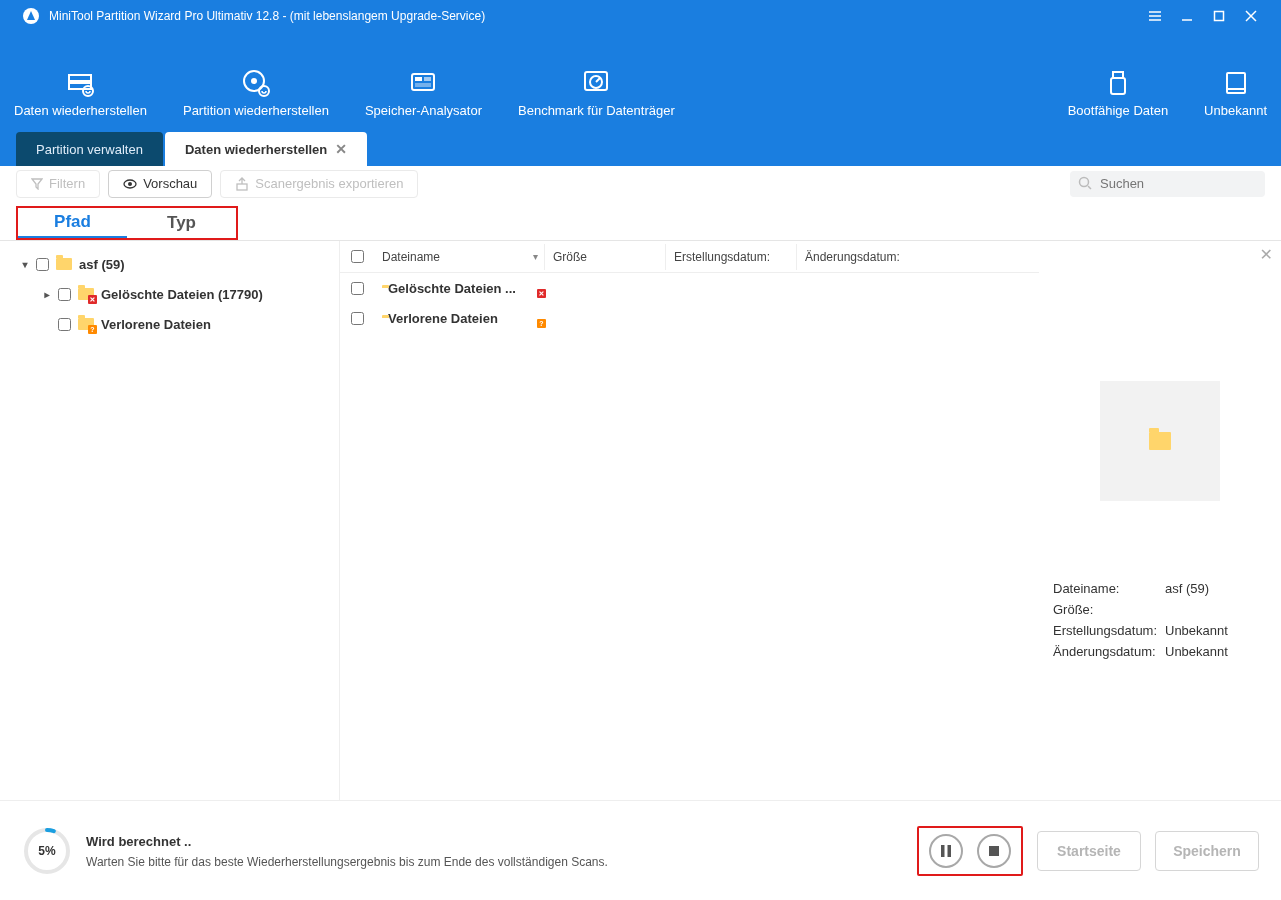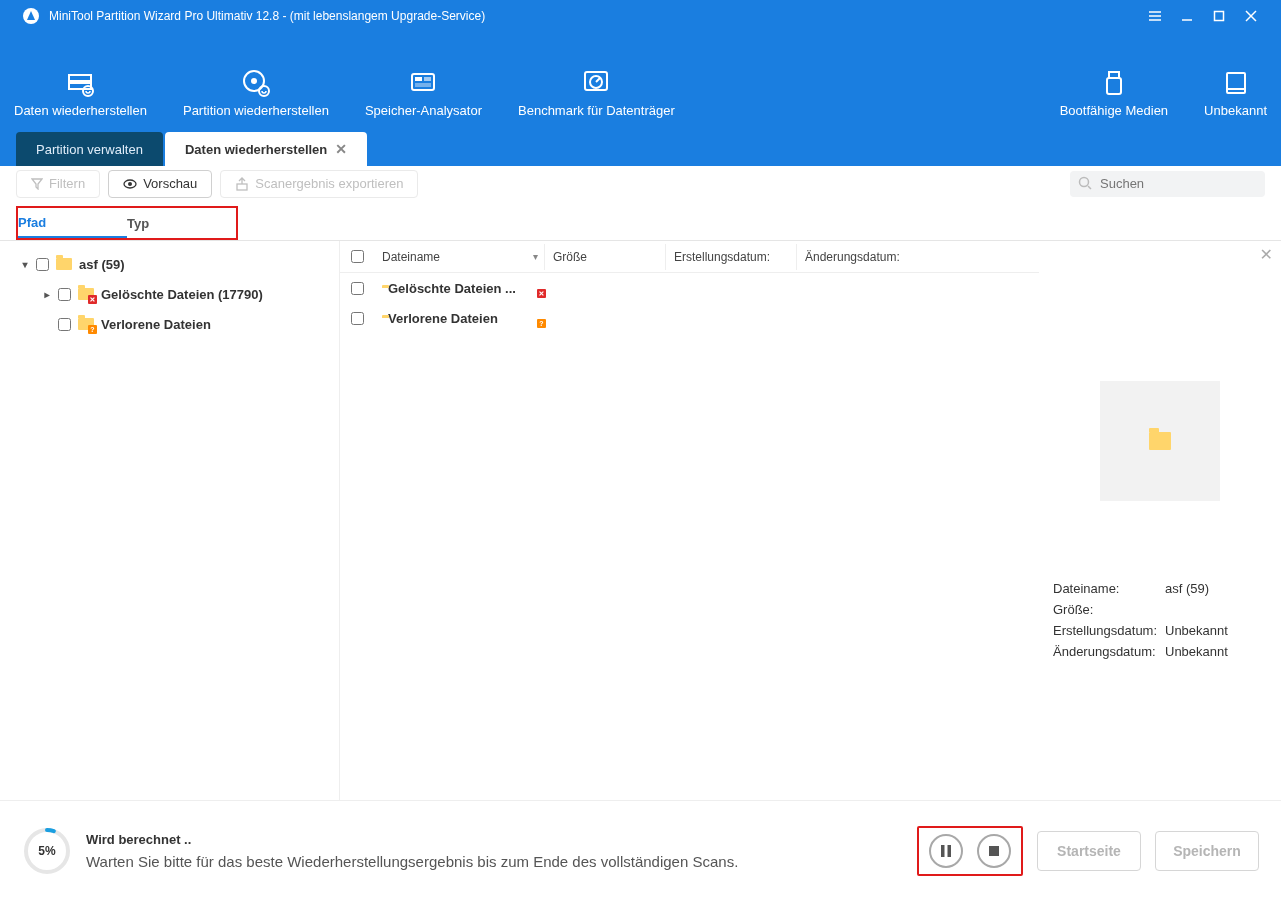--- a/index.html
+++ b/index.html
@@ -26,21 +26,21 @@
 .btn { height:28px; padding:0 14px; border:1px solid #d0d0d0; border-radius:4px; background:#fff; display:flex; align-items:center; gap:6px; font-size:13px; cursor:pointer; }
 .btn.disabled { color:#bfbfbf; border-color:#eaeaea; }
 .btn.disabled svg * { stroke:#bfbfbf; fill:none; }
 .actionbar .spacer { flex:1; }
 .searchbox { width:195px; height:26px; background:#f2f3f4; border:none; border-radius:4px; padding:0 10px 0 30px; font-size:13px; color:#333; }
 .search-wrap { position:relative; }
 .search-wrap .si { position:absolute; left:8px; top:5px; color:#bbb; }
 
 .subtabs-wrap { padding:4px 16px 0 16px; border-bottom:1px solid #e5e5e5; }
 .subtabs { width:222px; height:34px; border:2px solid #e01a1a; display:flex; }
-.subtab { flex:1; display:flex; align-items:center; justify-content:flex-start; font-weight:600; font-size:13px; cursor:pointer; }
+.subtab { flex:1; display:flex; align-items:center; justify-content:center; font-weight:600; font-size:17px; cursor:pointer; }
 .subtab.active { color:#1a7ee0; border-bottom:2px solid #1a7ee0; }
 .subtab:not(.active) { color:#555; }
 
 .main { display:flex; height:calc(900px - 32px - 100px - 34px - 36px - 38px - 100px); border-bottom:1px solid #eee; }
 .tree { width:340px; border-right:1px solid #eee; padding-top:8px; }
 .tree .row { display:flex; align-items:center; height:30px; cursor:pointer; font-size:13px; }
 .tree .row.bold { font-weight:600; }
 .tree .chev { width:14px; display:inline-block; text-align:center; color:#555; font-size:10px; }
 .tree input[type=checkbox]{ width:13px; height:13px; margin:0 6px 0 4px; }
 .tree .fico { width:18px; height:16px; margin-right:6px; display:inline-flex; align-items:center; justify-content:center; position:relative; }
@@ -71,21 +71,21 @@
 .preview .meta { margin-top:80px; font-size:13px; color:#333; }
 .preview .meta div { display:flex; margin-bottom:6px; }
 .preview .meta .lbl { width:112px; }
 
 .footer { height:100px; display:flex; align-items:center; padding:0 22px; gap:14px; }
 .progress-ring { width:50px; height:50px; position:relative; }
 .progress-ring svg { transform:rotate(-90deg); }
 .progress-ring .pct { position:absolute; inset:0; display:flex; align-items:center; justify-content:center; font-size:12px; font-weight:600; color:#333; }
 .footer .txt { flex:1; }
 .footer .txt .line1 { font-size:13px; font-weight:600; color:#333; margin-bottom:6px; }
-.footer .txt .line2 { font-size:15px; color:#555; }
+.footer .txt .line2 { font-size:12px; color:#555; }
 .ctrl-group { display:flex; gap:14px; border:2px solid #e01a1a; padding:6px 10px; border-radius:2px; }
 .ctrl-btn { width:34px; height:34px; border:2px solid #a8a8a8; border-radius:50%; display:flex; align-items:center; justify-content:center; cursor:pointer; color:#555; }
 .big-btn { width:104px; height:40px; border:1px solid #d6d6d6; border-radius:4px; display:flex; align-items:center; justify-content:center; color:#b5b5b5; font-size:14px; font-weight:600; cursor:pointer; }
 
 .vsep { width:1px; background:#eee; height:26px; }
 </style>
 </head>
 <body>
 
 <div class="titlebar">
@@ -168,21 +168,21 @@
     <span>Benchmark für Datenträger</span>
   </div>
   <div class="spacer"></div>
   <div class="item">
     <div class="icon">
         <svg width="26" height="26">
           <rect x="8" y="2" width="10" height="6" fill="none" stroke="#fff" stroke-width="2"></rect>
           <rect x="6" y="8" width="14" height="16" rx="2" fill="none" stroke="#fff" stroke-width="2"></rect>
         </svg>
       </div>
-    <span>Bootfähige Medien</span>
+    <span>Bootfähige Daten</span>
   </div>
   <div class="item" style="margin-right:0">
     <div class="icon">
         <svg width="26" height="26">
           <rect x="4" y="3" width="18" height="20" rx="1" fill="none" stroke="#fff" stroke-width="2"></rect>
           <line x1="4" y1="19" x2="22" y2="19" stroke="#fff" stroke-width="2"></line>
         </svg>
       </div>
     <span>Unbekannt</span>
   </div>

